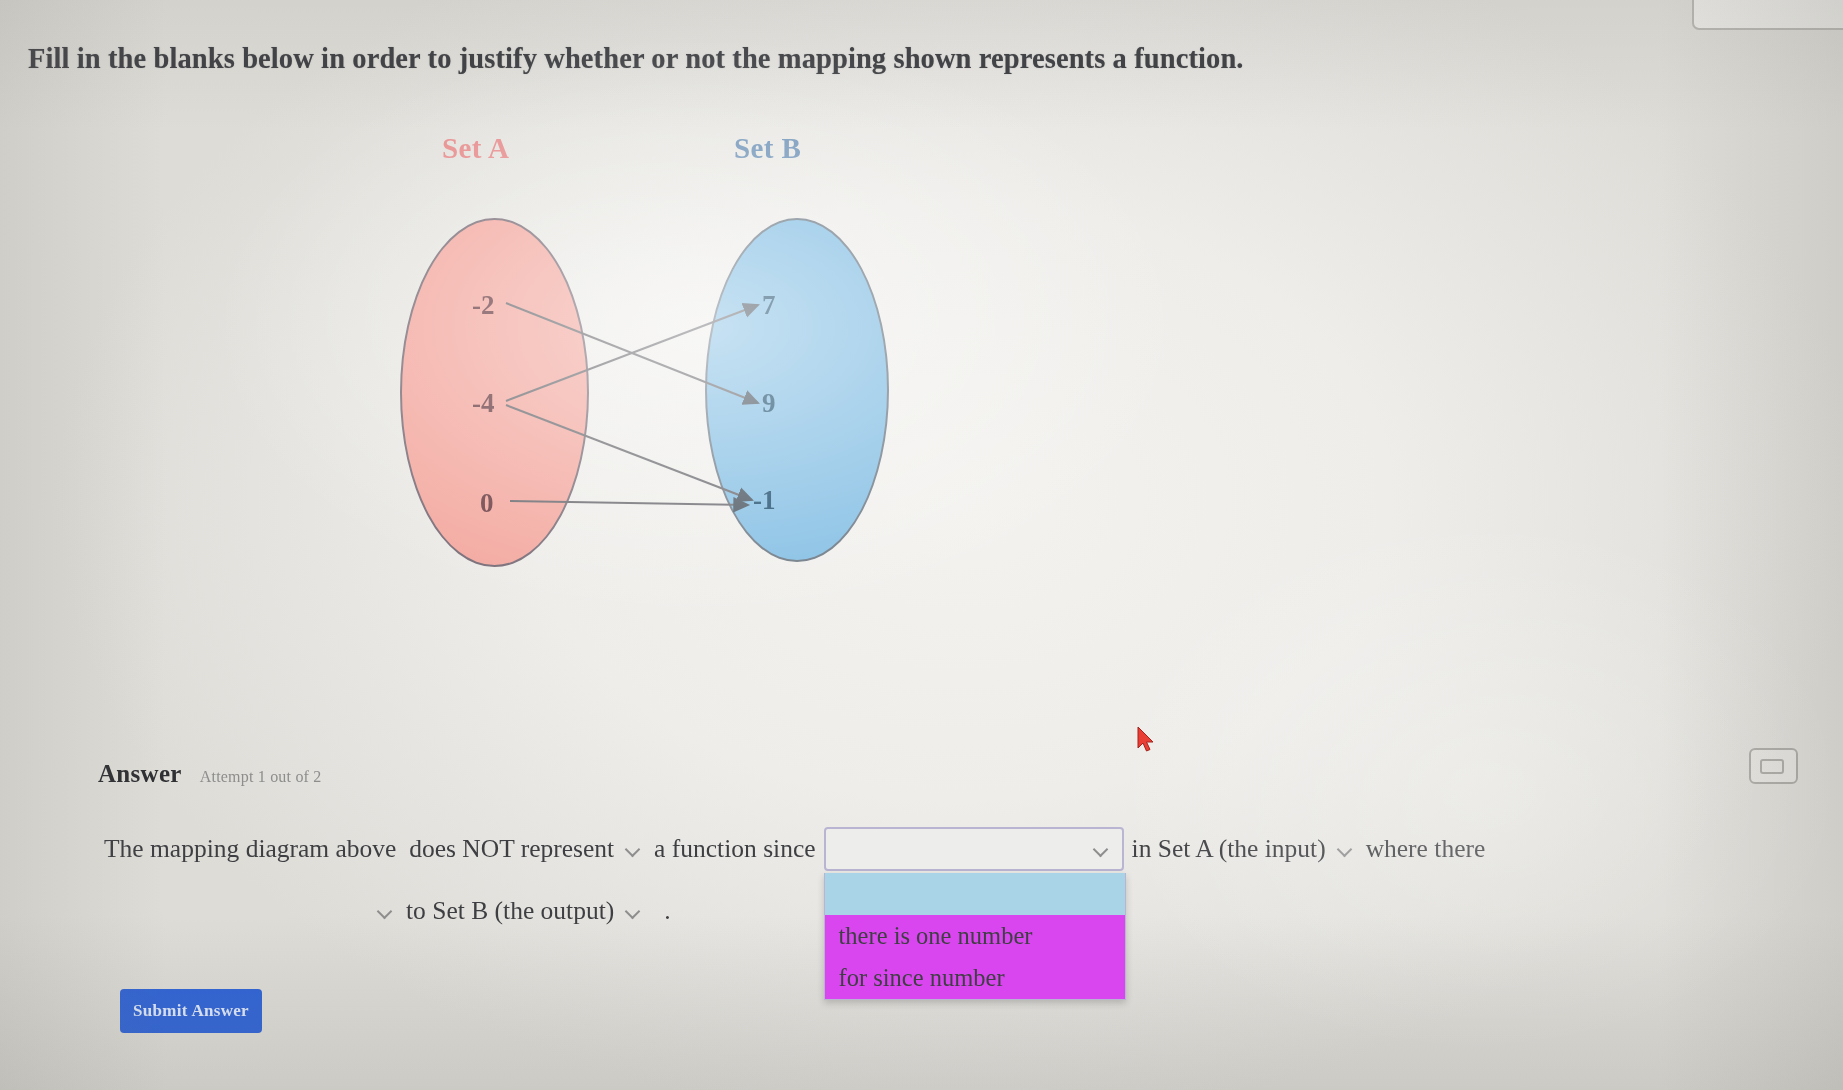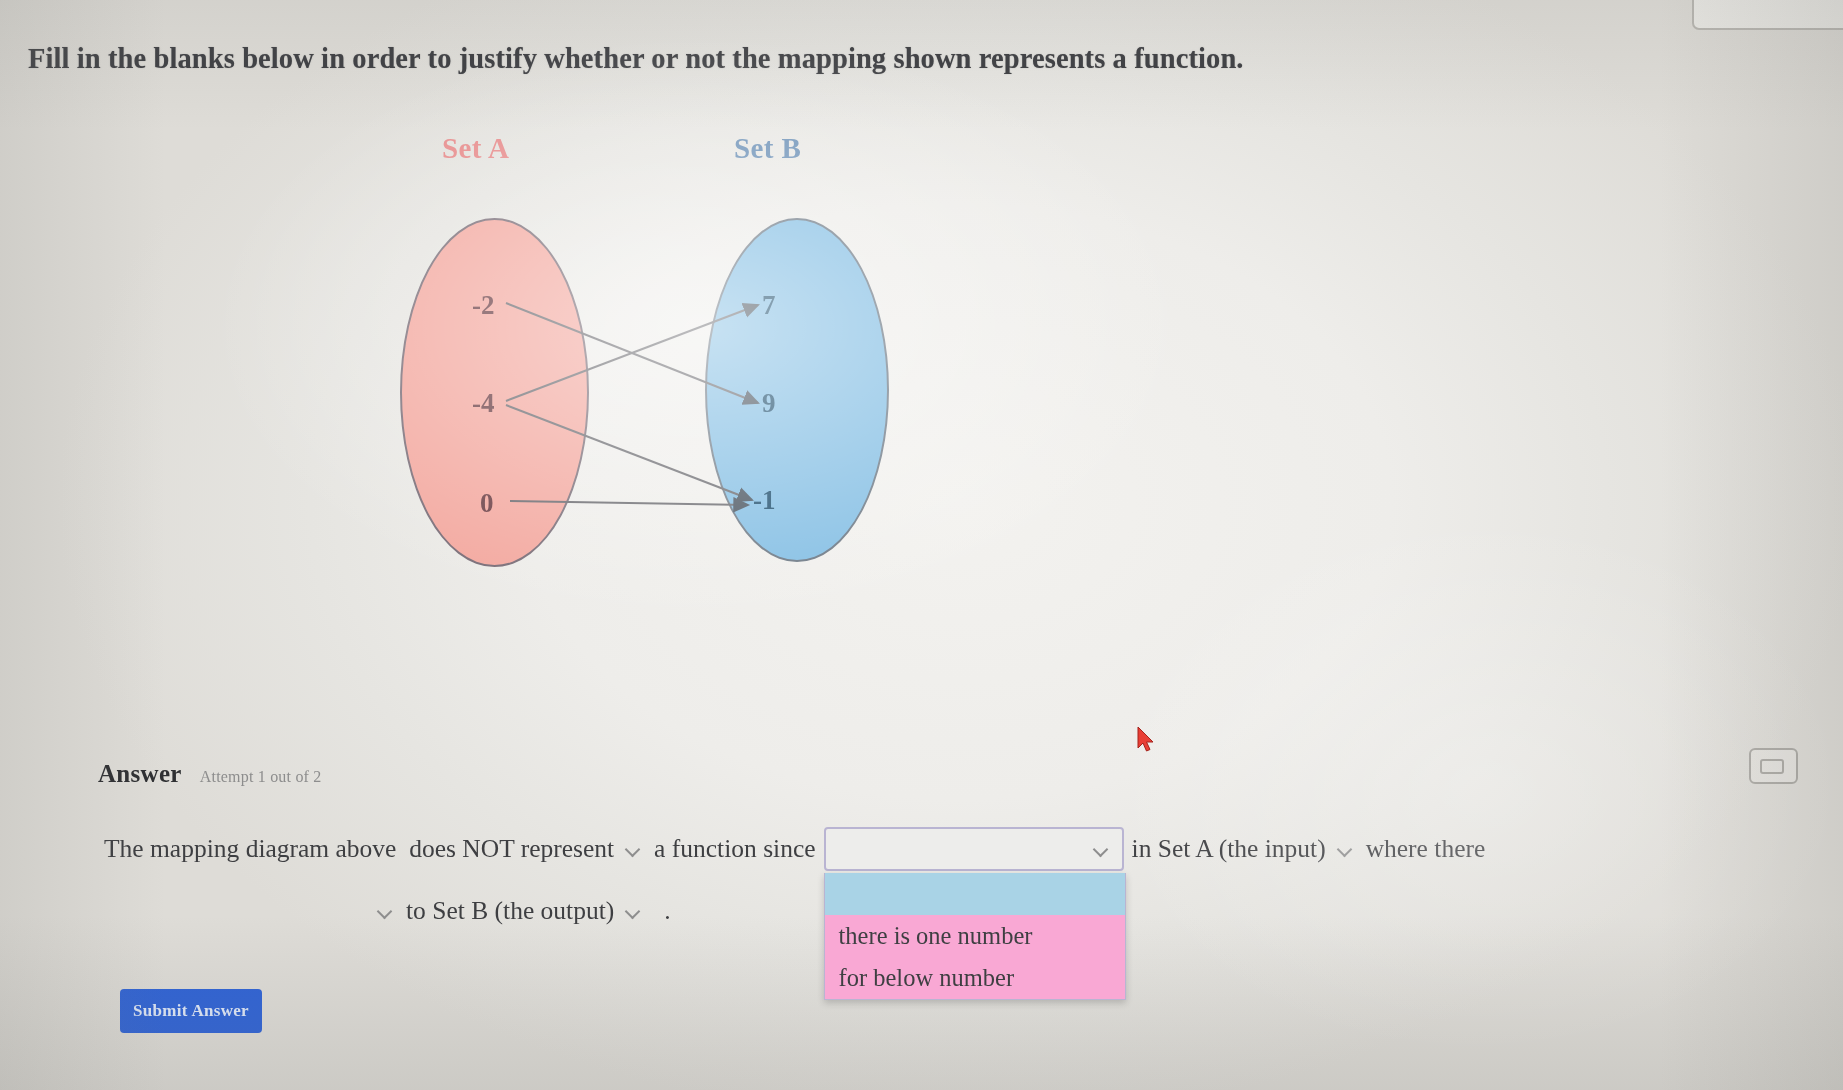--- a/index.html
+++ b/index.html
@@ -70,21 +70,21 @@
 
   
   .selectwrap{position:relative;display:inline-block;vertical-align:middle;margin:0 8px;flex:0 0 auto;}
   .selectbox{
     width:300px;height:44px;border:2px solid #b9b4d2;border-radius:4px;
     background:#ededeb;display:flex;align-items:center;justify-content:flex-end;padding-right:12px;box-sizing:border-box;
   }
   .selectbox .caret{margin:0;}
   .dropdown{
     position:absolute;left:0;top:46px;width:300px;
-    border:1.5px solid #b9b4d2;border-top:none;background:#f9a8d4;
+    border:1.5px solid #b9b4d2;border-top:none;background:#d946ef;
     box-shadow:0 3px 7px rgba(0,0,0,.18);
     z-index:5;
   }
   .option{height:42px;display:flex;align-items:center;padding:0 14px;font-size:24.5px;color:#3e3f42;box-sizing:border-box;}
   .option.selected{background:#a9d3e6;}
 
   .cursor{position:absolute;left:1136px;top:726px;width:22px;height:28px;}
 
   .submit{
     position:absolute;left:120px;top:989px;width:142px;height:44px;border-radius:4px;
@@ -149,21 +149,21 @@
     <span class="txt">a function since</span>
 
     <span class="selectwrap">
       <span class="selectbox">
         <span class="txt"></span>
         <span class="caret"></span>
       </span>
       <span class="dropdown">
         <span class="option selected"></span>
         <span class="option">there is one number</span>
-        <span class="option">for below number</span>
+        <span class="option">for since number</span>
       </span>
     </span>
 
     <span class="txt">in Set A (the input)</span>
     <span class="caret"></span>
     <span class="txt">where there</span>
   </div>
 
   <div class="row r2">
     <span class="caret"></span>

